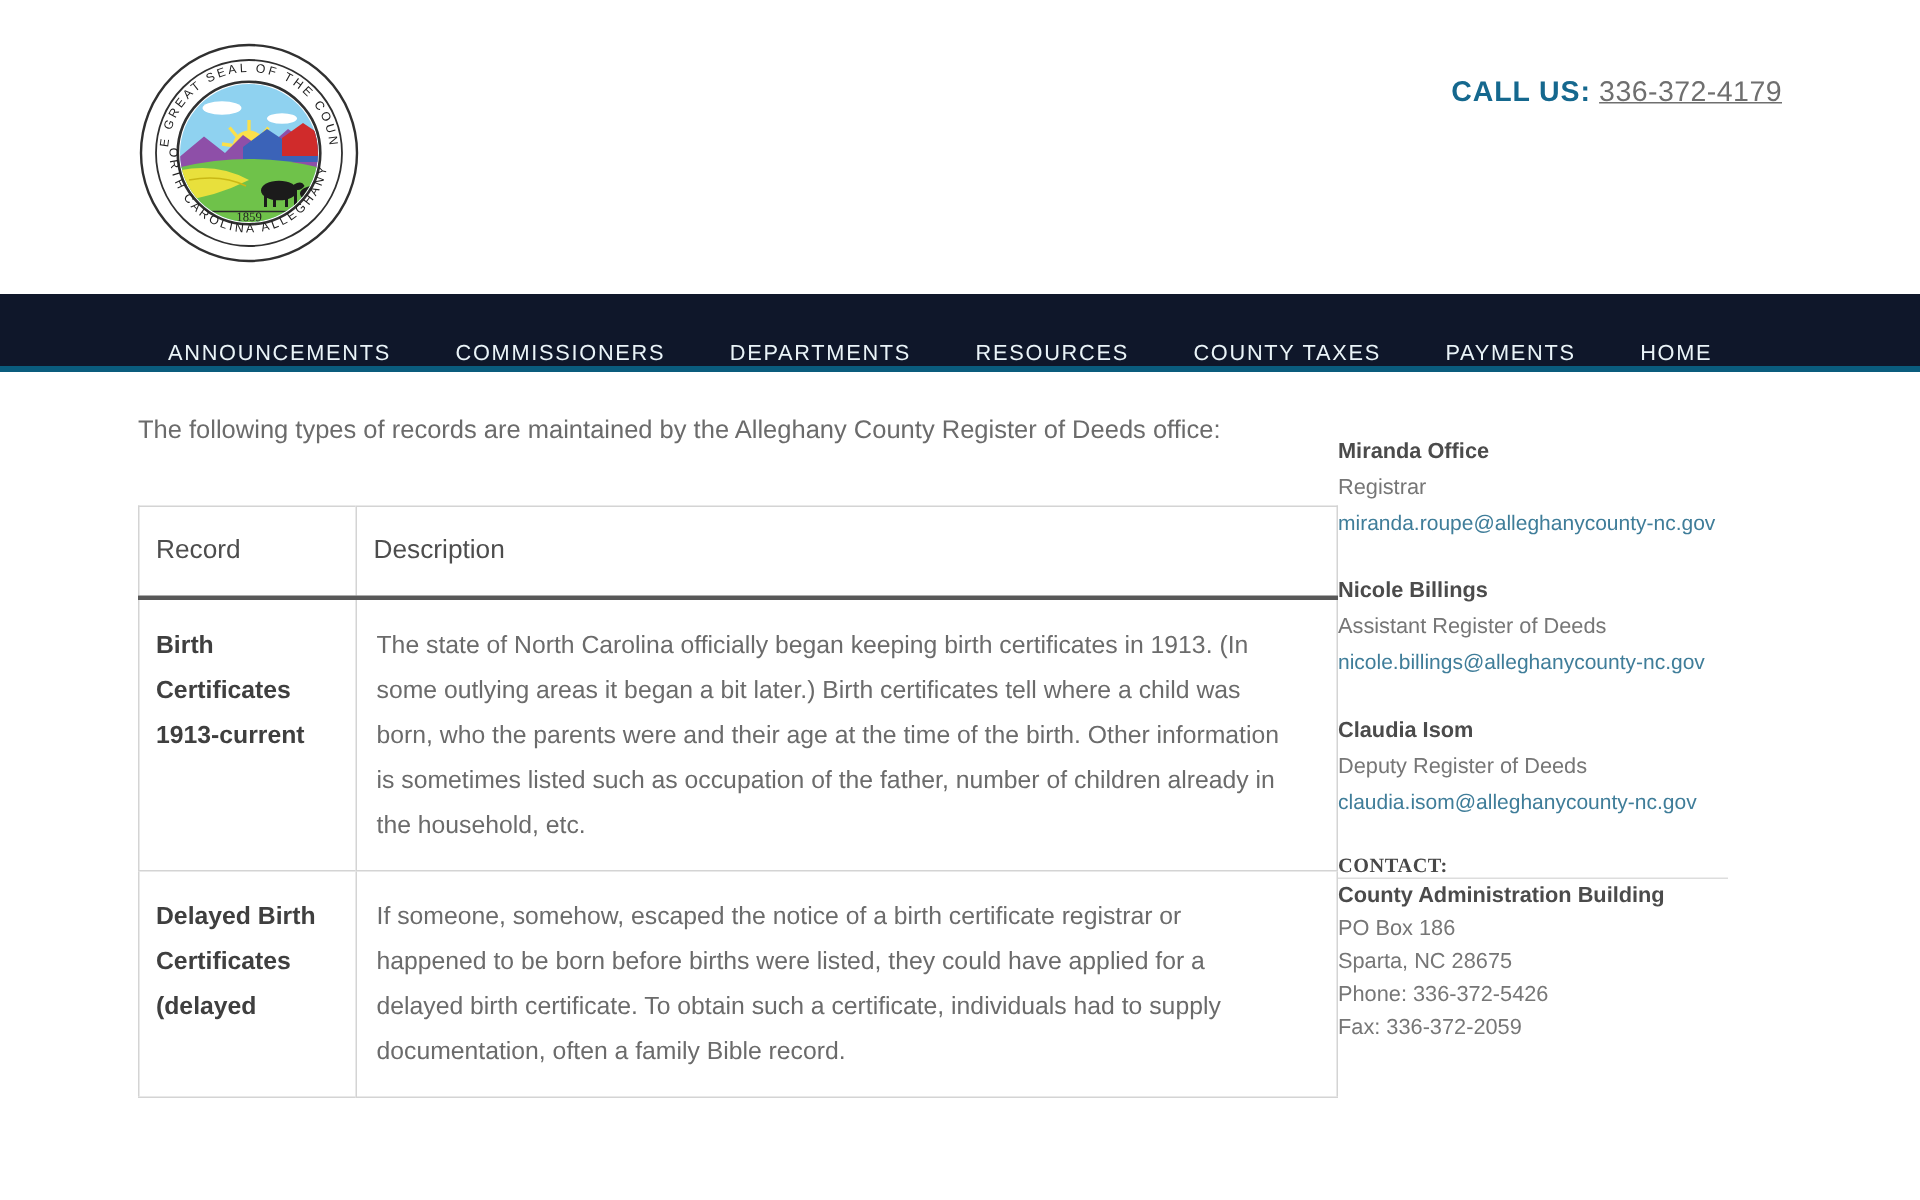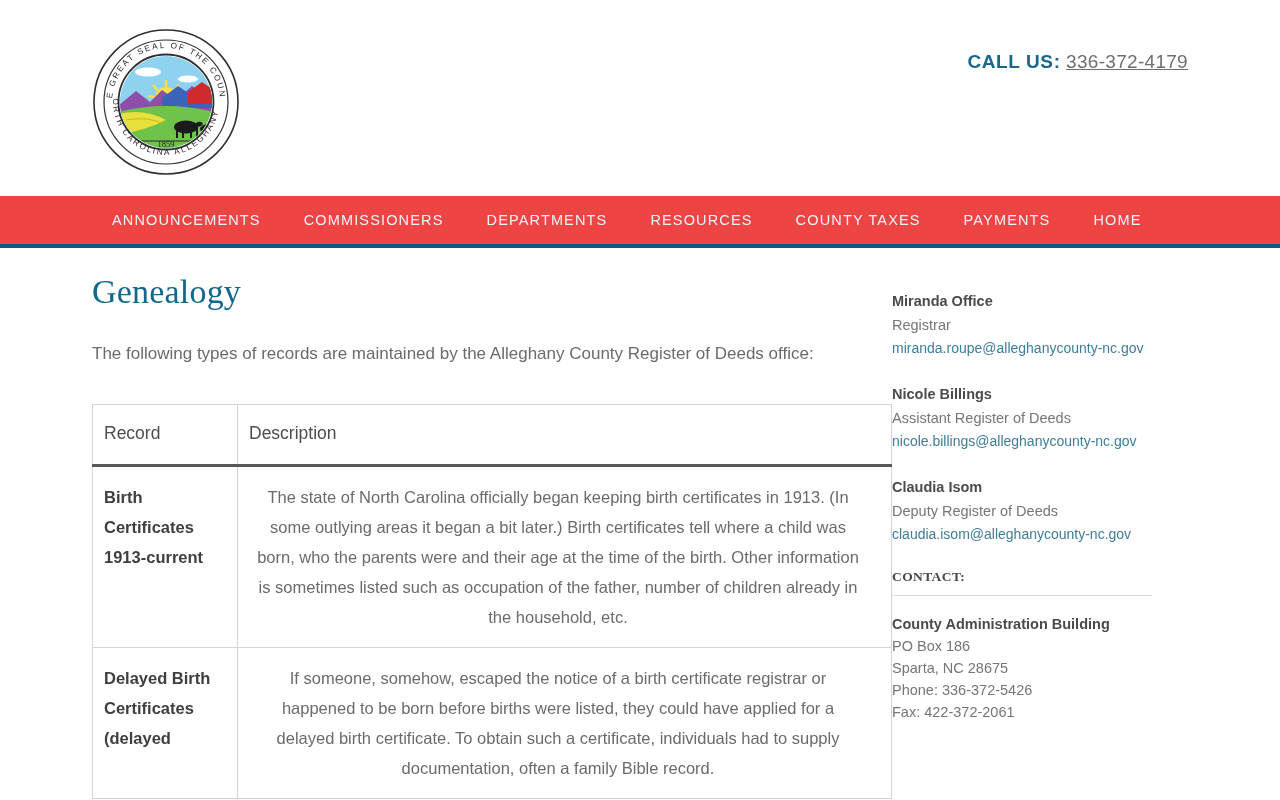--- a/index.html
+++ b/index.html
@@ -49,24 +49,24 @@
   }
   .call-us-number {
     color: #6f6f6f;
     font-weight: normal;
     letter-spacing: 0.3px;
   }
 
   
   .main-nav {
     height: 52px;
-    background: #ef4444;
+    background: #0f172a;
     border-bottom: 4px solid #0a5c7d;
     display: flex;
-    align-items: center;
+    align-items: flex-end;
     padding-left: 112px;
   }
   .nav-item {
     color: #eaf4f8;
     font-size: 14.5px;
     letter-spacing: 1.15px;
     text-decoration: none;
     margin-right: 43px;
     white-space: nowrap;
     font-weight: 400;
@@ -139,21 +139,21 @@
     color: #6b6b6b;
   }
   .records-table tbody td.col-record {
     font-weight: bold;
     color: #3f3f3f;
     border-right: 1px solid #d4d4d4;
   }
   .records-table tbody tr { border-bottom: 1px solid #d4d4d4; }
   .col-record { width: 145px; }
   .col-desc   { width: 654px; }
-  .records-table tbody td.col-desc { padding-left: 13px; padding-right: 26px; text-align: center; }
+  .records-table tbody td.col-desc { padding-left: 13px; padding-right: 26px; }
 
   
   .contact-person { margin-bottom: 23px; }
   .person-name {
     font-size: 14.5px;
     font-weight: bold;
     color: #4b4b4b;
     line-height: 22px;
     margin-bottom: 2px;
   }
@@ -172,23 +172,21 @@
     word-break: break-word;
   }
 
   .contact-heading {
     font-family: "Liberation Serif", serif;
     font-size: 13.5px;
     font-weight: bold;
     color: #484848;
     letter-spacing: 0.4px;
     margin-top: 12px;
-    padding-bottom: 10px;
     border-bottom: 1px solid #dddddd;
-    margin-bottom: 17px;
   }
 
   .addr-strong {
     font-size: 14.5px;
     font-weight: bold;
     color: #4b4b4b;
     line-height: 22px;
   }
   .addr-line {
     font-size: 14.5px;
@@ -274,21 +272,20 @@
   <a class="nav-item" href="#">RESOURCES</a>
   <a class="nav-item" href="#">COUNTY TAXES</a>
   <a class="nav-item" href="#">PAYMENTS</a>
   <a class="nav-item" href="#">HOME</a>
 </nav>
 
 <div class="page-wrap">
 
   <main class="content-col">
 
-    <h1 class="page-title">Genealogy</h1>
 
     <p class="intro">The following types of records are maintained by the Alleghany County Register of Deeds office:</p>
 
     <table class="records-table">
       <thead>
         <tr>
           <th class="col-record">Record</th>
           <th class="col-desc">Description</th>
         </tr>
       </thead>
@@ -326,18 +323,18 @@
       <a class="person-email" href="#">claudia.isom@alleghanycounty-nc.gov</a>
     </div>
 
     <div class="contact-heading">CONTACT:</div>
 
     <div class="address-block">
       <div class="addr-strong">County Administration Building</div>
       <div class="addr-line">PO Box 186</div>
       <div class="addr-line">Sparta, NC 28675</div>
       <div class="addr-line">Phone: 336-372-5426</div>
-      <div class="addr-line">Fax: 422-372-2061</div>
+      <div class="addr-line">Fax: 336-372-2059</div>
     </div>
 
   </aside>
 
 </div>
 
 </body></html>

